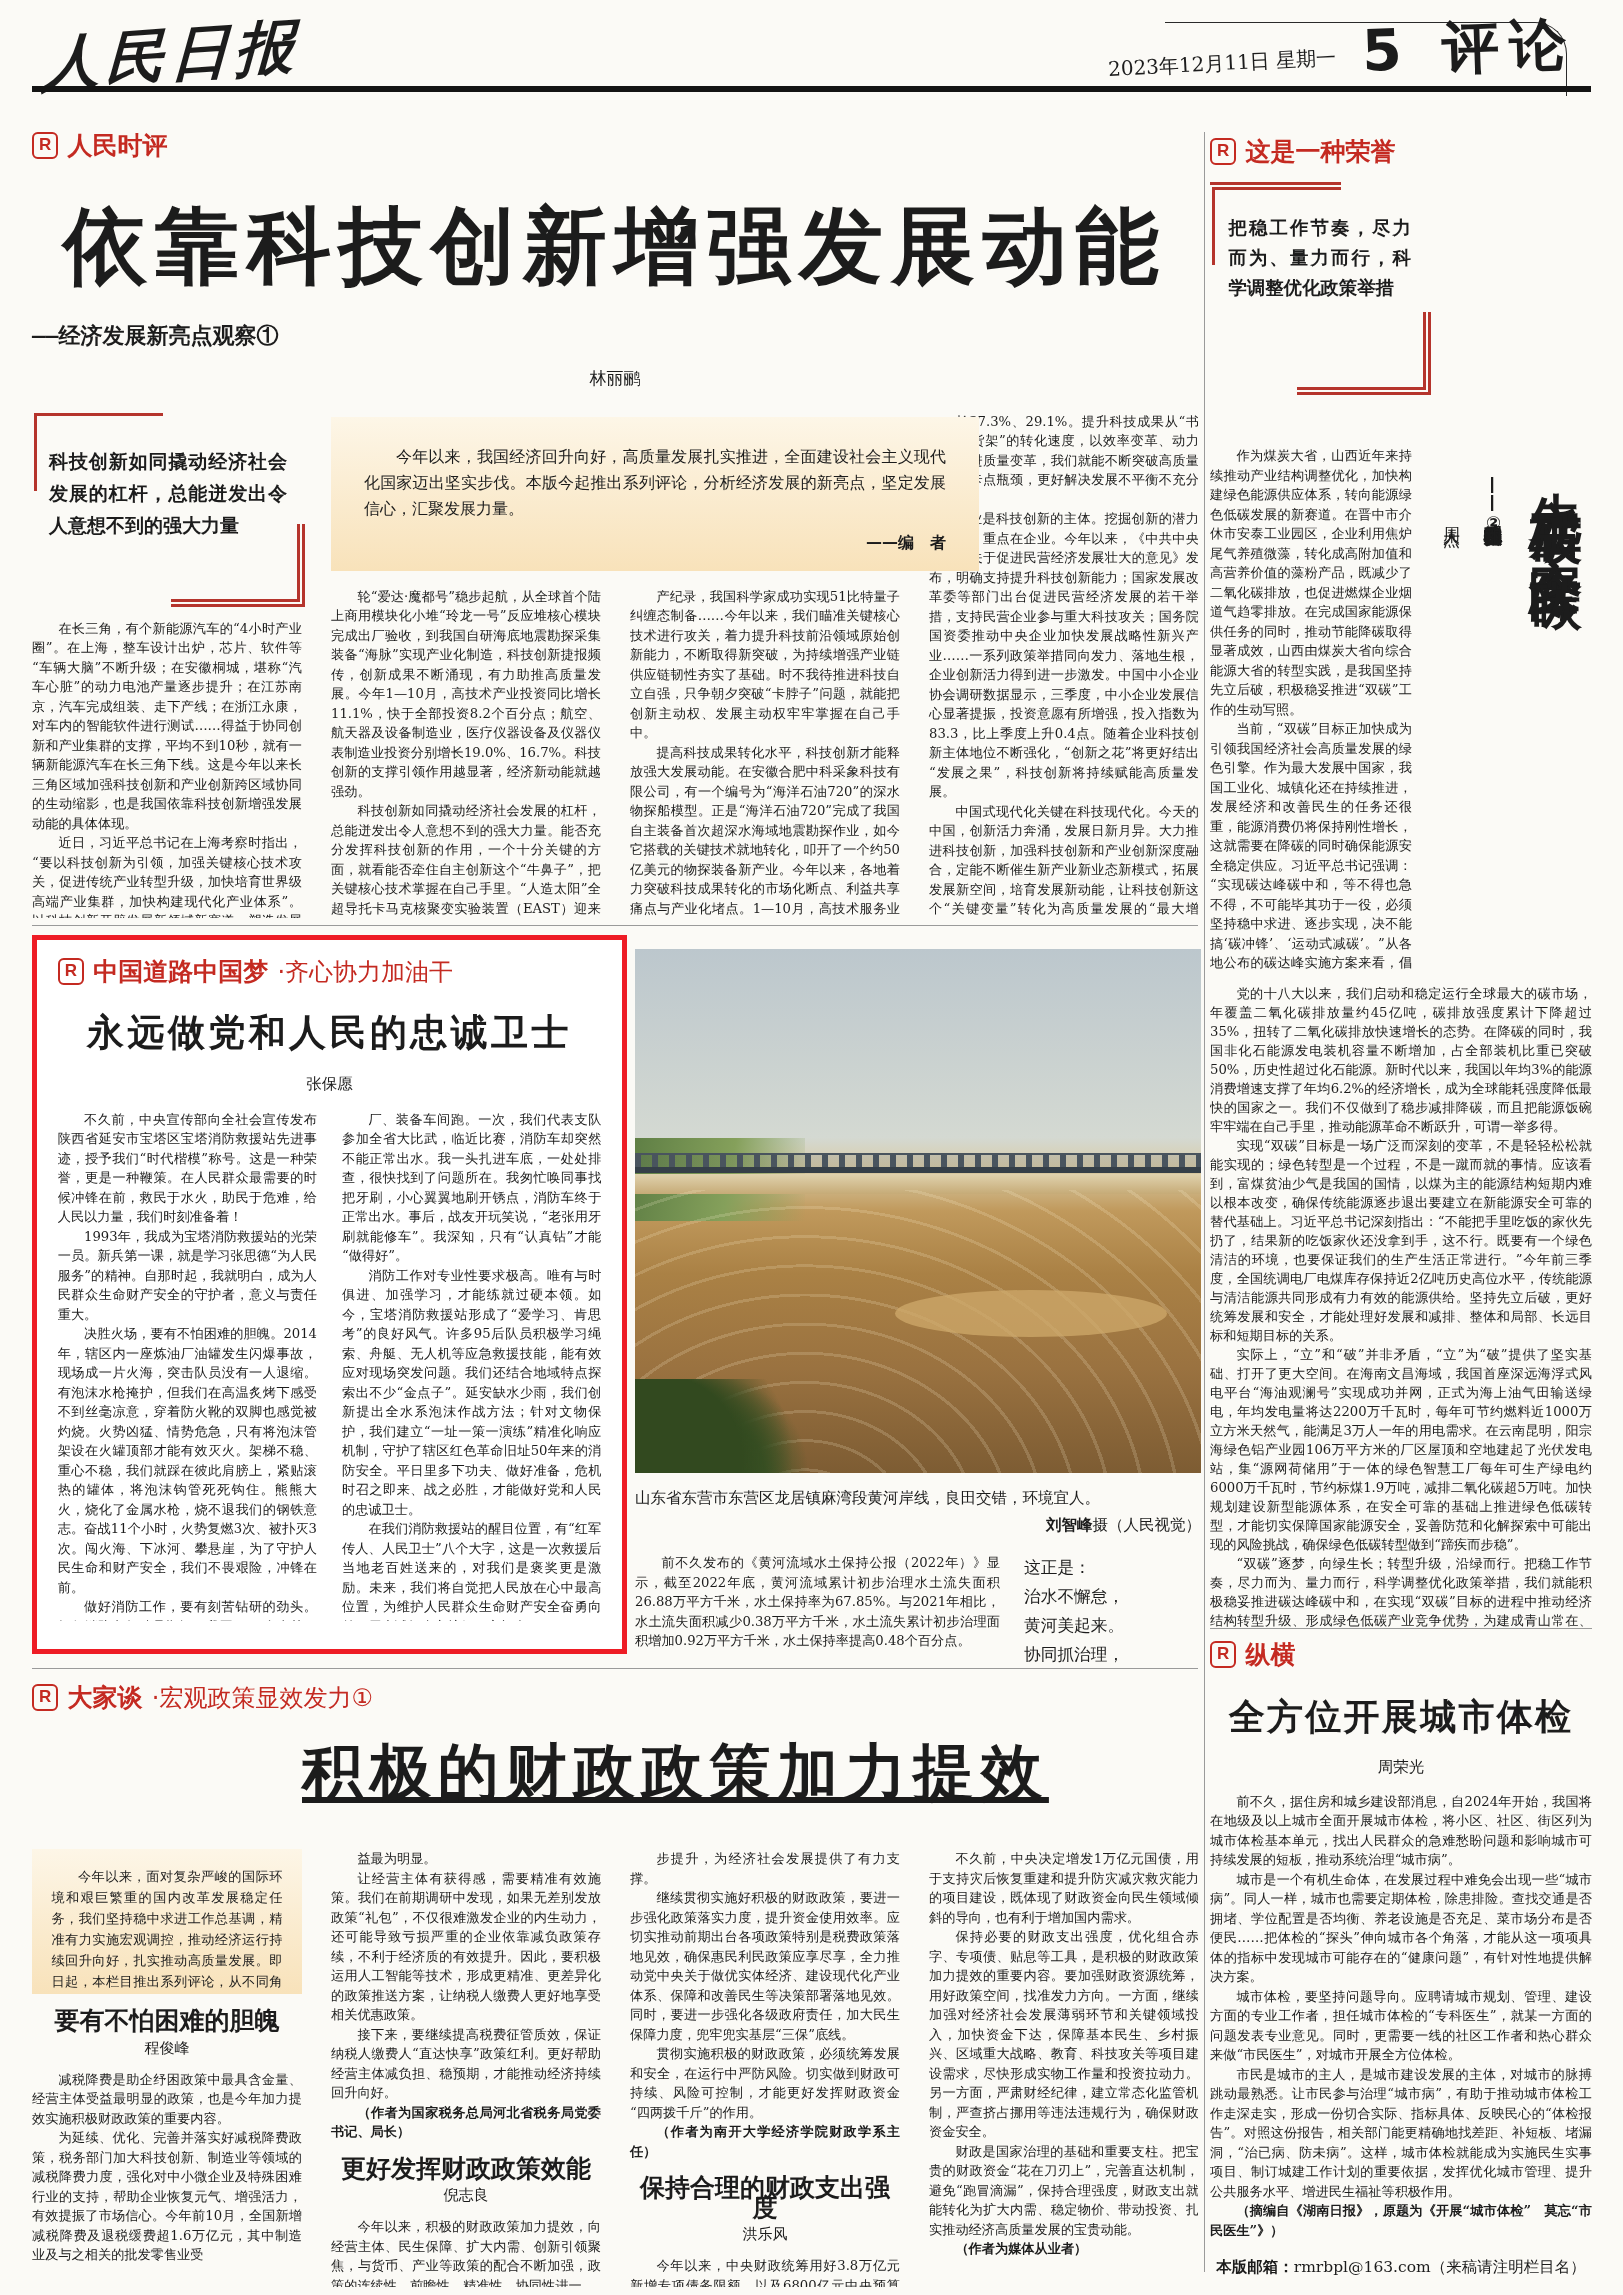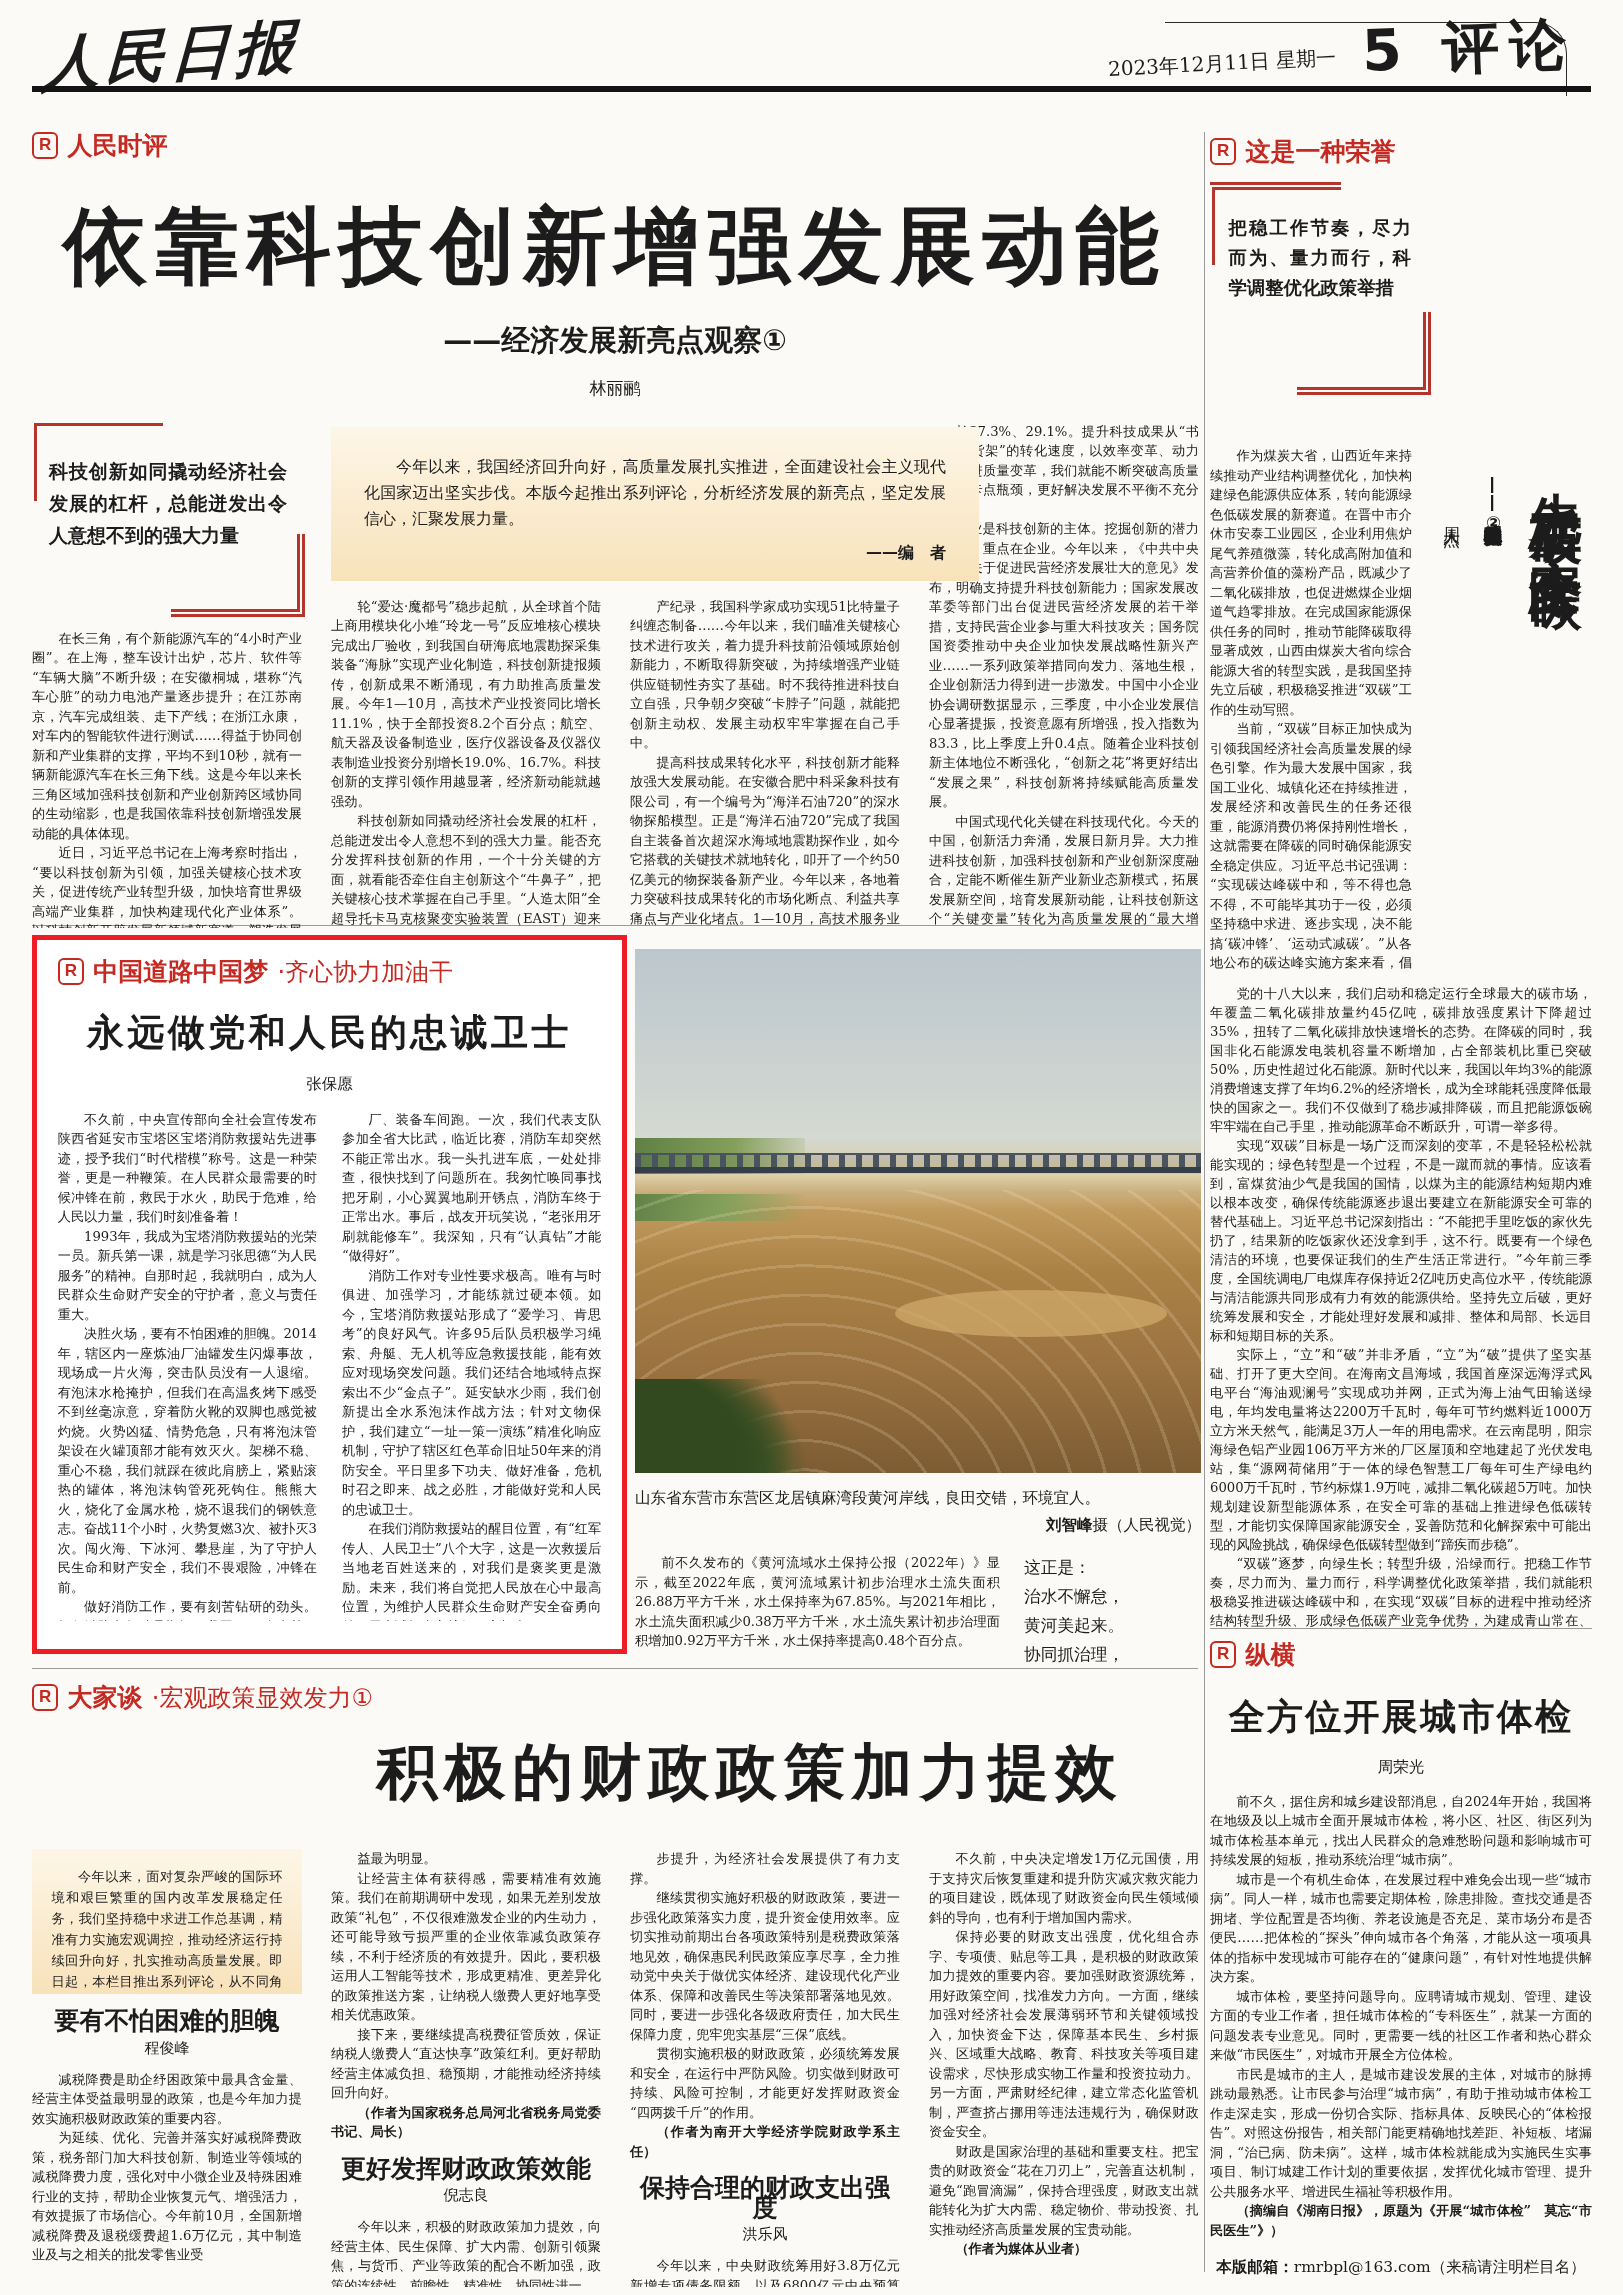--- a/index.html
+++ b/index.html
@@ -37,21 +37,21 @@
   .quote-box::after { content:""; position:absolute; right:-3.4px; bottom:-3.4px; width:126px; height:75px;
     border-bottom:8px double #b5342c; border-right:8px double #b5342c; }
   .ed-box { background:linear-gradient(180deg,#fdf6e7 0%,#f8e2ba 100%); }
   .ed-sign { text-align:right; font-weight:bold; text-indent:0; margin-top:6.9px; }
   .byline { text-align:center; }
   .rule { background:#9a9a9a; position:absolute; }
 
   
   #zoneA { position:absolute; left:32px; top:129px; width:1166px; }
   #a-headline { text-align:center; font-size:84px; font-weight:900; letter-spacing:8px; margin-top:27.6px; }
-  #a-subtitle { text-align:center; font-size:29px; font-weight:bold; margin-top:17px; }
+  #a-subtitle { font-size:22px; font-weight:bold; margin-top:17px;font-family:Liberation Mono, monospace; }
   #a-byline { font-size:17px; margin-top:16px; }
   #a-body { position:relative; display:flex; gap:29px; margin-top:22px; height:506px; overflow:hidden;
     font-size:13.2px; line-height:19.5px; text-align:justify; }
   .a-col { width:270px; flex:none; }
   .a-pad { padding-top:175px; }
   #a-quote { height:192px; margin-bottom:15px; padding:33px 15px 0 17px; font-size:19px; line-height:32px; }
   #a-edbox { position:absolute; left:299px; top:5.7px; width:648px; height:154px;
     padding:26.4px 33px; font-size:16px; line-height:26.4px; text-align:justify; }
 
   #h-rule-a { left:32px; top:925px; width:1166px; height:1.1px; }
@@ -110,22 +110,22 @@
   #zoneE { position:absolute; left:1210px; top:1638px; width:382px; height:638px; overflow:hidden; }
   #e-headline { text-align:center; font-size:36px; font-weight:900; letter-spacing:2.3px; margin-top:22px; }
   #e-byline { font-size:15.5px; margin:15px 0 13.8px; }
   #e-body { font-size:13.2px; line-height:19.5px; text-align:justify; }
   #footer { margin-top:17px; text-align:center; font-size:15.5px; }
   #footer .lbl { font-weight:bold; }
 
   
   #h-rule-f { left:32px; top:1668px; width:1166px; height:1.1px; }
   #zoneF { position:absolute; left:32px; top:1681px; width:1166px; height:606px; overflow:hidden; }
-  #f-headline { position:absolute; left:270px; right:0; top:51px; text-align:center;
-    font-size:61px; font-weight:900; letter-spacing:6.9px; }
+  #f-headline { position:absolute; left:270px; right:0; top:51px; text-align:left;
+    font-size:61px; font-weight:900; letter-spacing:6.9px;text-decoration:underline; }
   #f-cols { position:absolute; left:0; right:0; top:168px; height:438px; overflow:hidden;
     display:flex; gap:29px; font-size:13.2px; line-height:19.5px; text-align:justify; }
   .f-col { width:270px; flex:none; }
   #f-edbox { height:145px; padding:17px 19.5px; font-size:13.2px; line-height:21px; overflow:hidden; }
   .f-head { text-align:center; font-size:25px; font-weight:900; margin:17px 0 8px; text-indent:0; }
   .f-by { text-align:center; font-size:15px; margin-bottom:11.5px; }
 </style>
 </head>
 <body>
 

